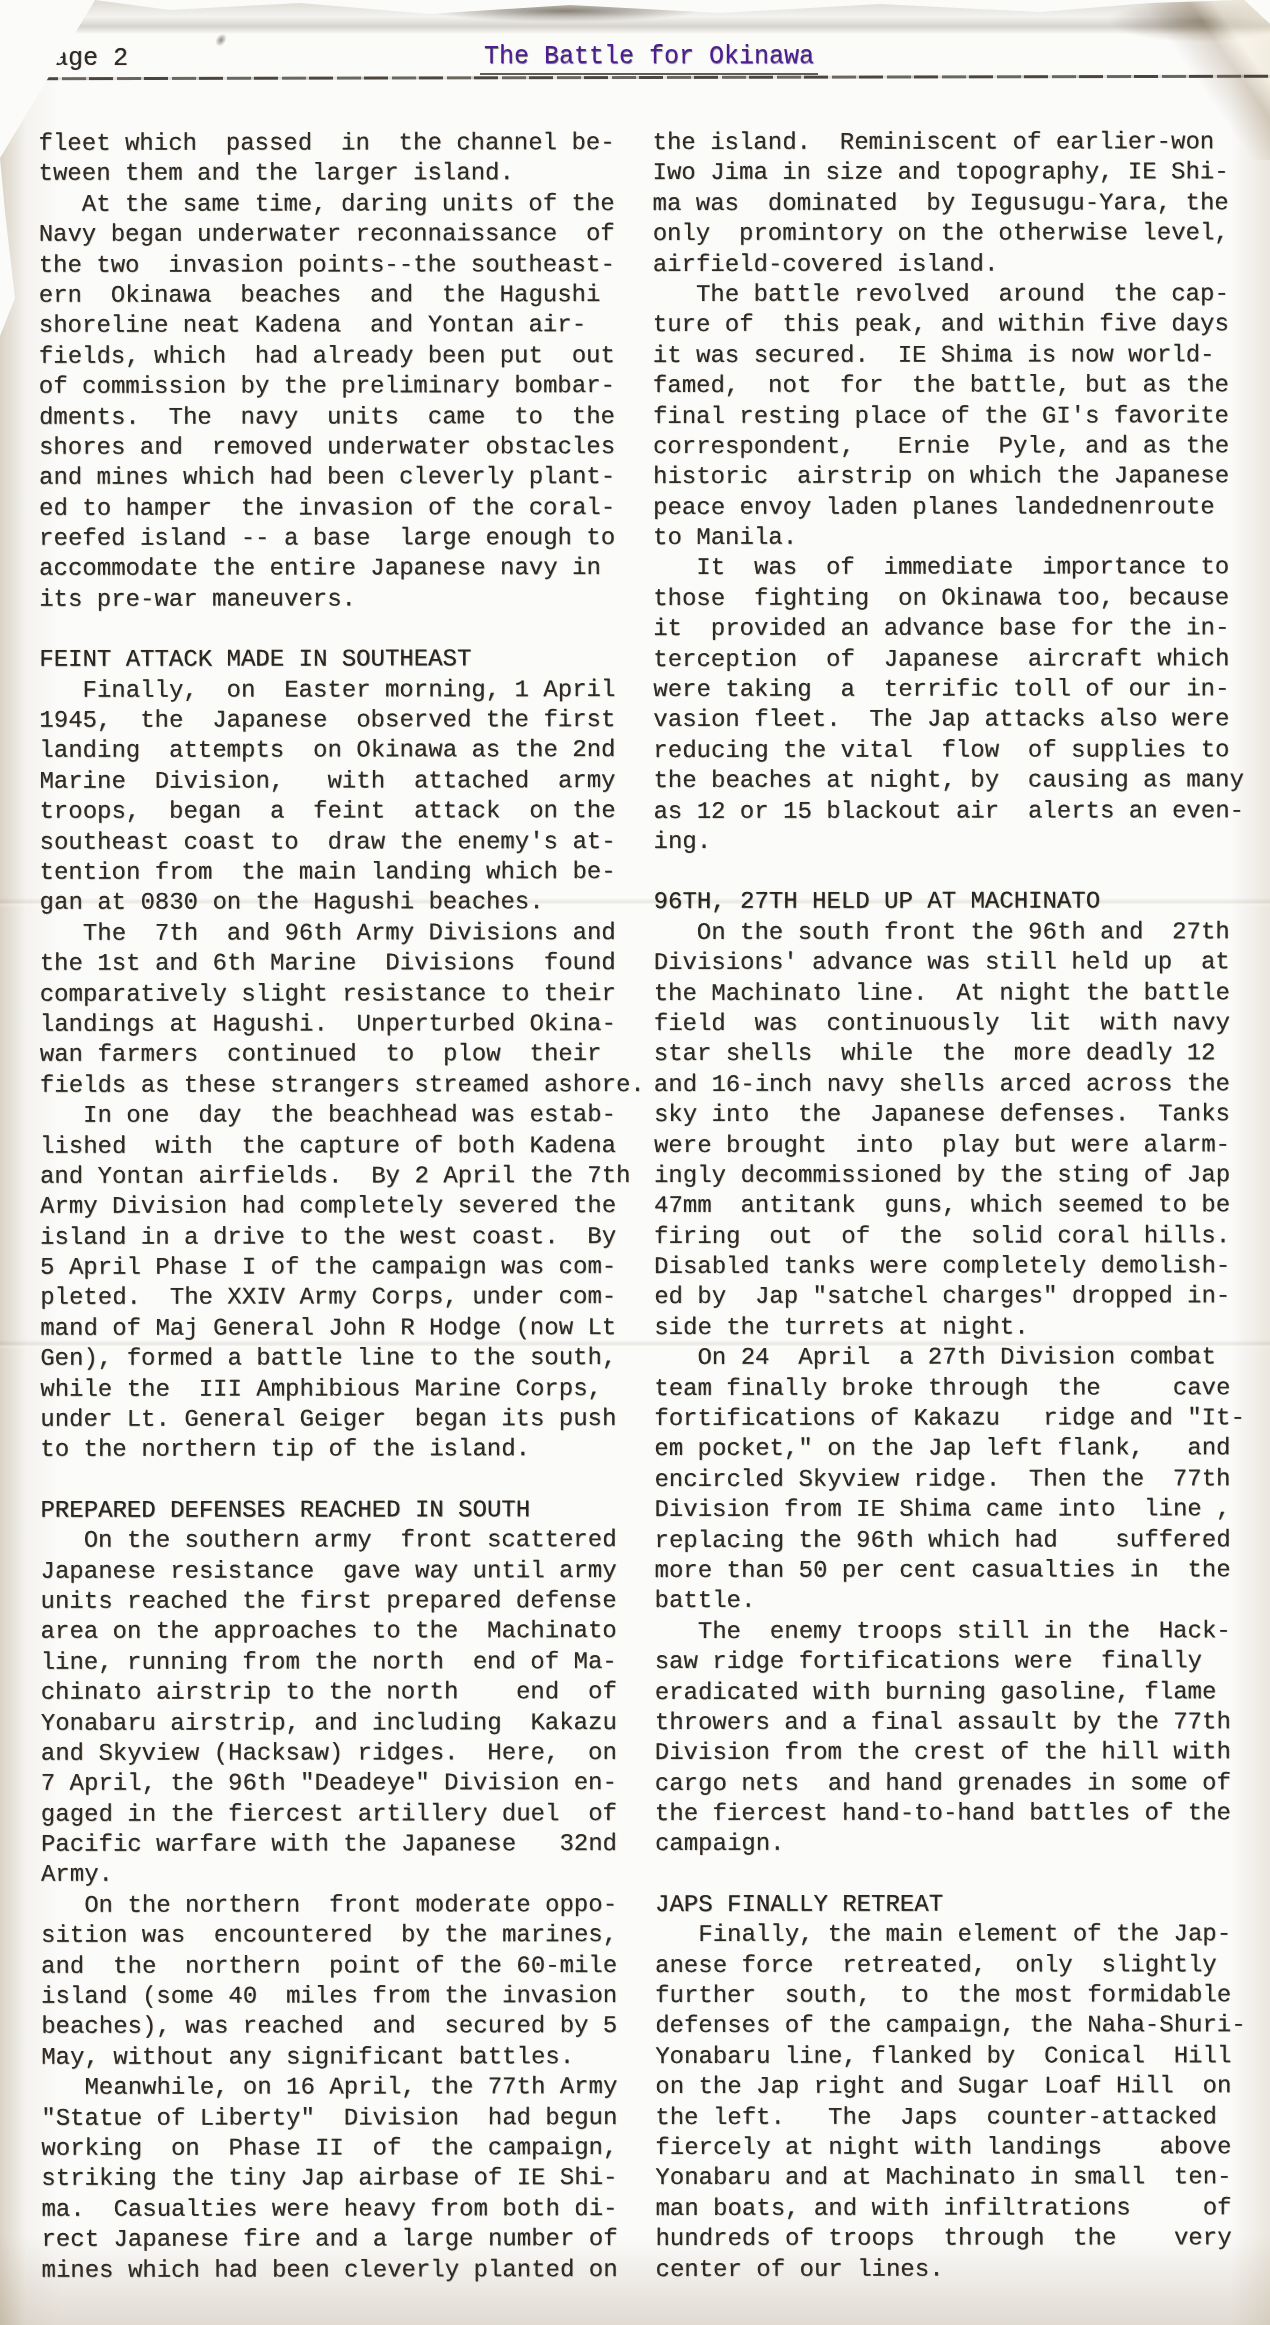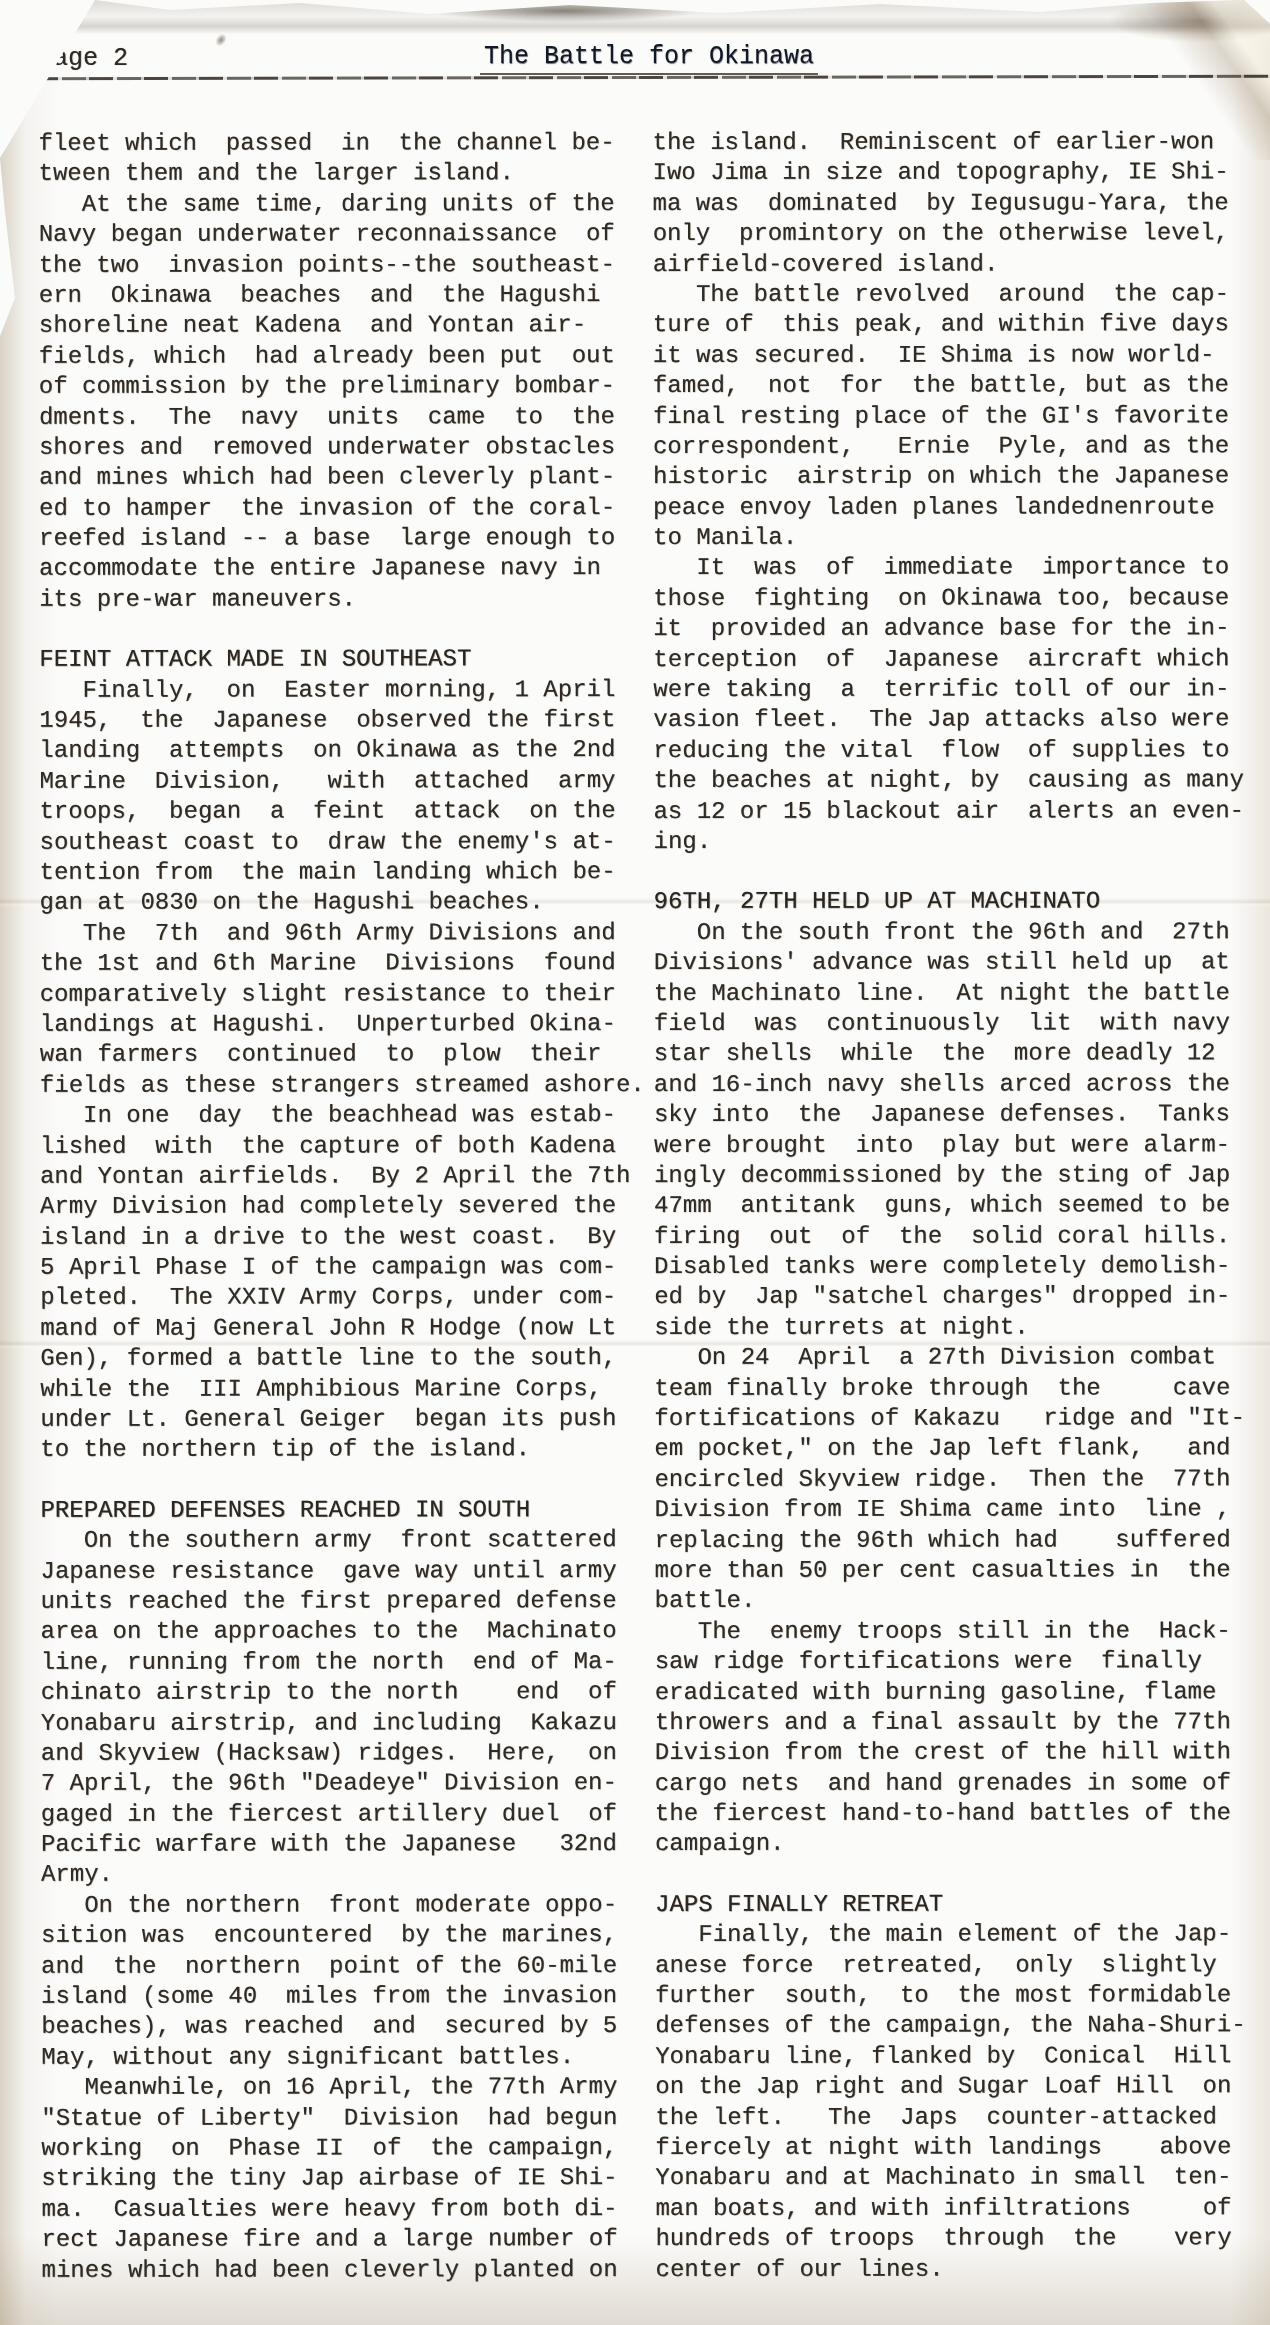--- a/index.html
+++ b/index.html
@@ -66,21 +66,21 @@
   }
   .page-label{
     position:absolute;left:38px;top:44px;font-size:25px;color:#2e2922;
     text-shadow:0.5px 0.4px 0.8px rgba(46,40,32,0.6);
   }
   .doc-title-wrap{
     position:absolute;left:0;right:0;top:42px;text-align:center;
     transform:translateX(14px);
   }
   .doc-title{
-    display:inline-block;font-size:25px;color:#0f172a;
+    display:inline-block;font-size:25px;color:#4c1d95;
     border-bottom:2px solid rgba(44,38,30,0.75);padding:0 4px 2px 4px;
     text-shadow:0.6px 0.5px 0.9px rgba(40,34,26,0.65);
   }
   .columns{
     position:absolute;left:40px;top:128px;display:flex;gap:12px;
     transform:rotate(-0.08deg);
   }
   .col{width:602px;}
   .tline{
     white-space:pre;font-size:24px;line-height:30.4px;height:30.4px;

